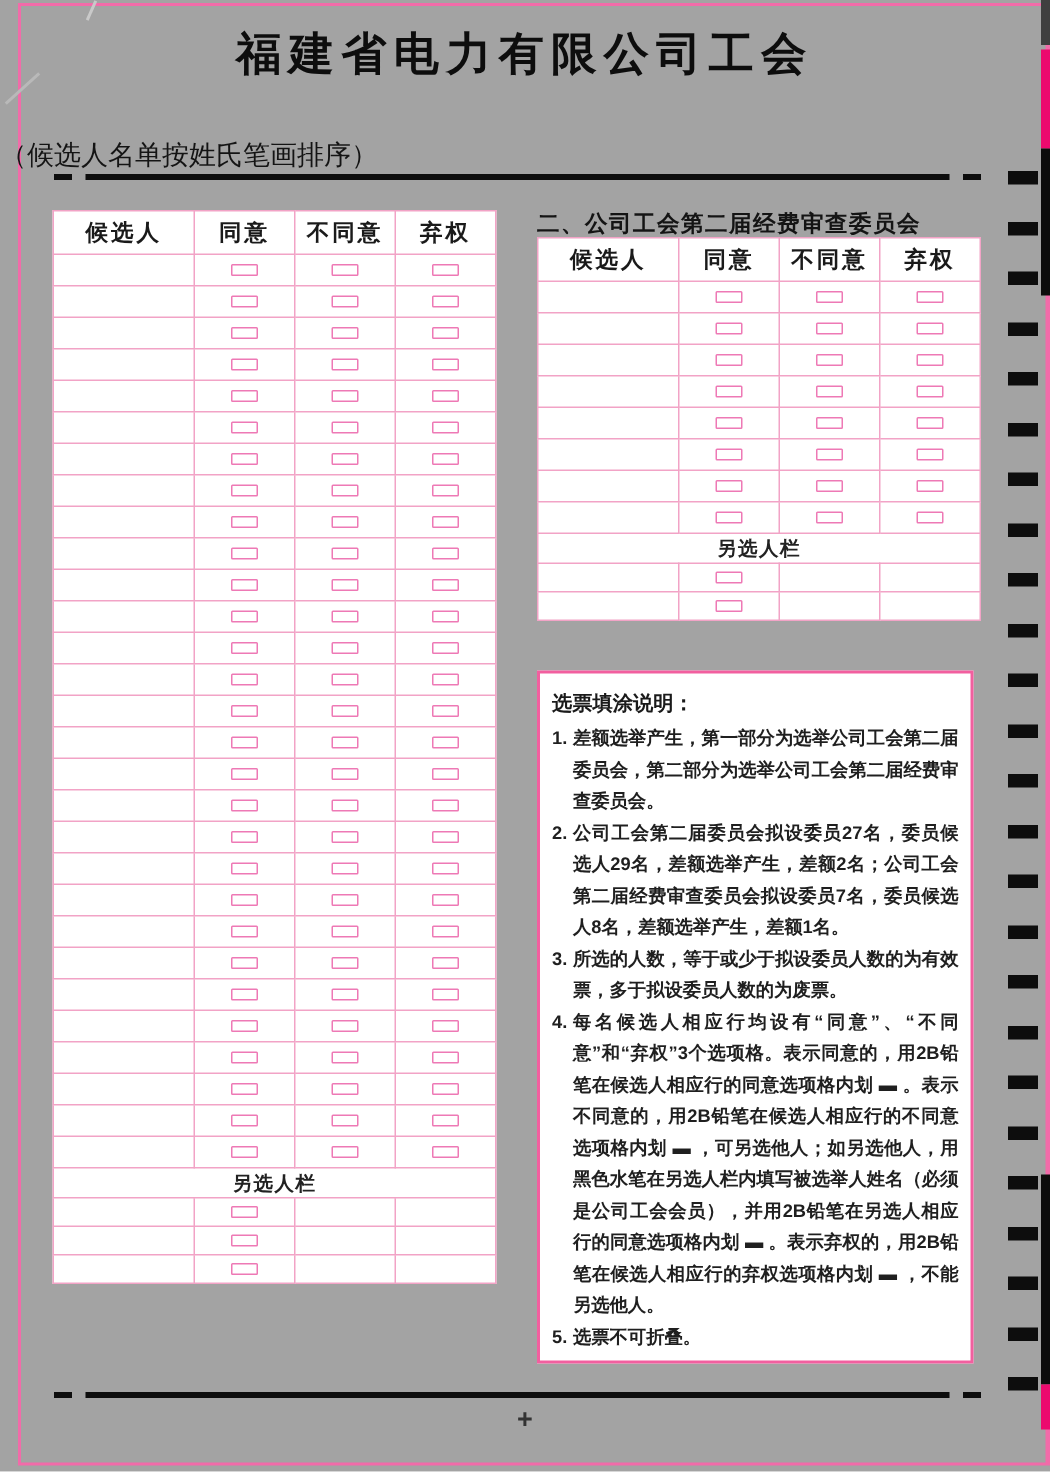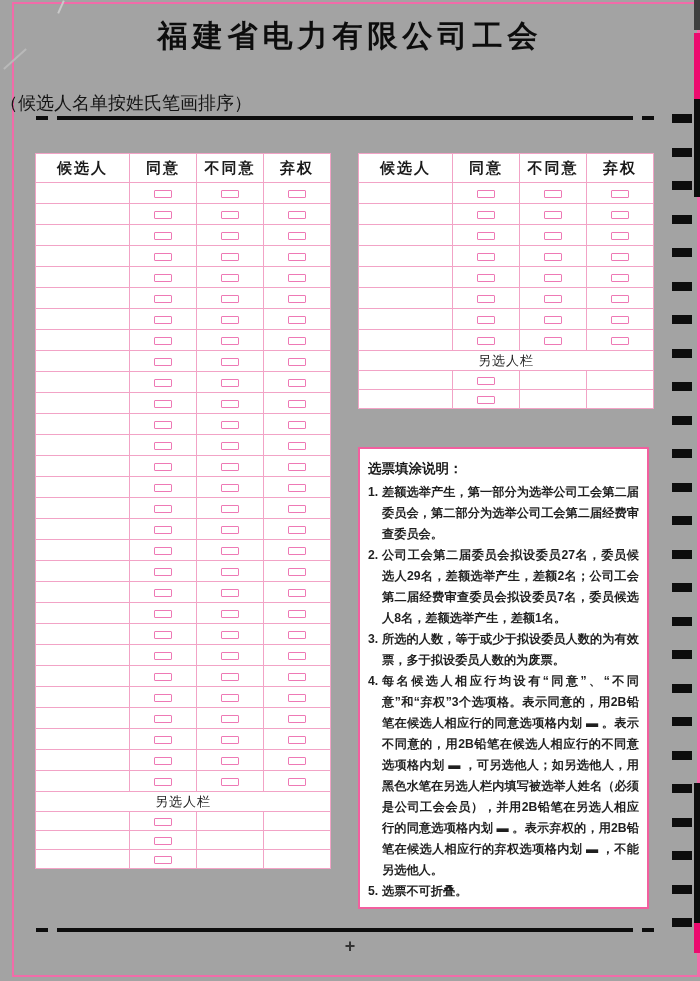--- a/index.html
+++ b/index.html
@@ -30,25 +30,25 @@
   .sep .gap{width:9px;flex:none;}
   .sep .bar{flex:1;height:4px;background:#0d0d0d;}
   .sep.sep-top{top:116px;}
   .sep.sep-bottom{top:928px;}
   
   .col{position:absolute;top:140px;width:296px;}
   .col-left{left:35px;}
   .col-right{left:358px;}
   .sec-heading{font-size:15px;font-weight:bold;letter-spacing:1px;color:#141414;height:18px;}
   
-  table.ballot{border-collapse:collapse;table-layout:fixed;width:295px;margin-top:13px;background:#fff;}
+  table.ballot{border-collapse:collapse;table-layout:fixed;width:295px;background:#fff;}
   table.ballot th,table.ballot td{border:1px solid #f2a3c6;padding:0;text-align:center;vertical-align:middle;}
   table.ballot th{height:28px;font-size:15px;font-weight:bold;letter-spacing:2px;color:#1a1a1a;}
   table.ballot td{height:20px;}
-  table.ballot td.wl{height:19px;font-size:13px;font-weight:400;letter-spacing:1px;color:#222;}
+  table.ballot td.wl{height:19px;font-size:13px;font-weight:700;letter-spacing:1px;color:#222;}
   table.ballot td.wi{height:18px;}
   .bubble{display:inline-block;width:16px;height:6px;border:1.5px solid #ee79b5;border-radius:1px;background:#fff;vertical-align:middle;}
   
   .inst-box{position:absolute;left:358px;top:447px;width:291px;height:462px;border:2px solid #f25f9f;background:#fff;
     box-sizing:border-box;padding:9px 8px 0 8px;overflow:hidden;}
   .inst-title{font-size:13.5px;font-weight:bold;color:#1a1a1a;line-height:22px;margin-bottom:2px;}
   .inst-item{display:flex;font-size:12.2px;line-height:21px;font-weight:600;color:#1f1f1f;}
   .inst-item .num{flex:none;width:14px;}
   .inst-item .txt{flex:1;text-align:justify;}
   
@@ -292,20 +292,21 @@
             <td class="wi"></td>
             <td class="wi"><span class="bubble"></span></td>
             <td class="wi"></td>
             <td class="wi"></td>
           </tr>
         </tbody>
       </table>
   </div>
 
   <div class="col col-right">
+    <div class="sec-heading">二、公司工会第二届经费审查委员会</div>
     <table class="ballot">
         <colgroup>
           <col style="width:94px">
           <col style="width:67px">
           <col style="width:67px">
           <col style="width:67px">
         </colgroup>
         <tbody>
           <tr>
             <th>候选人</th>

